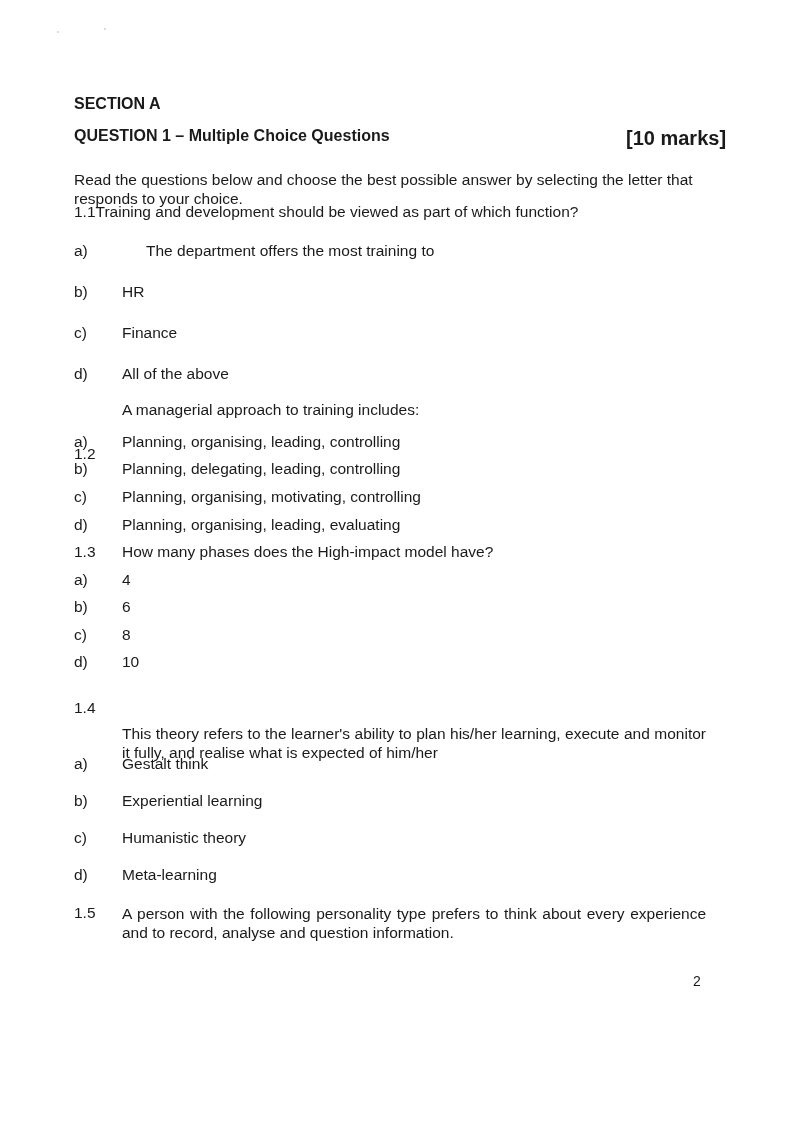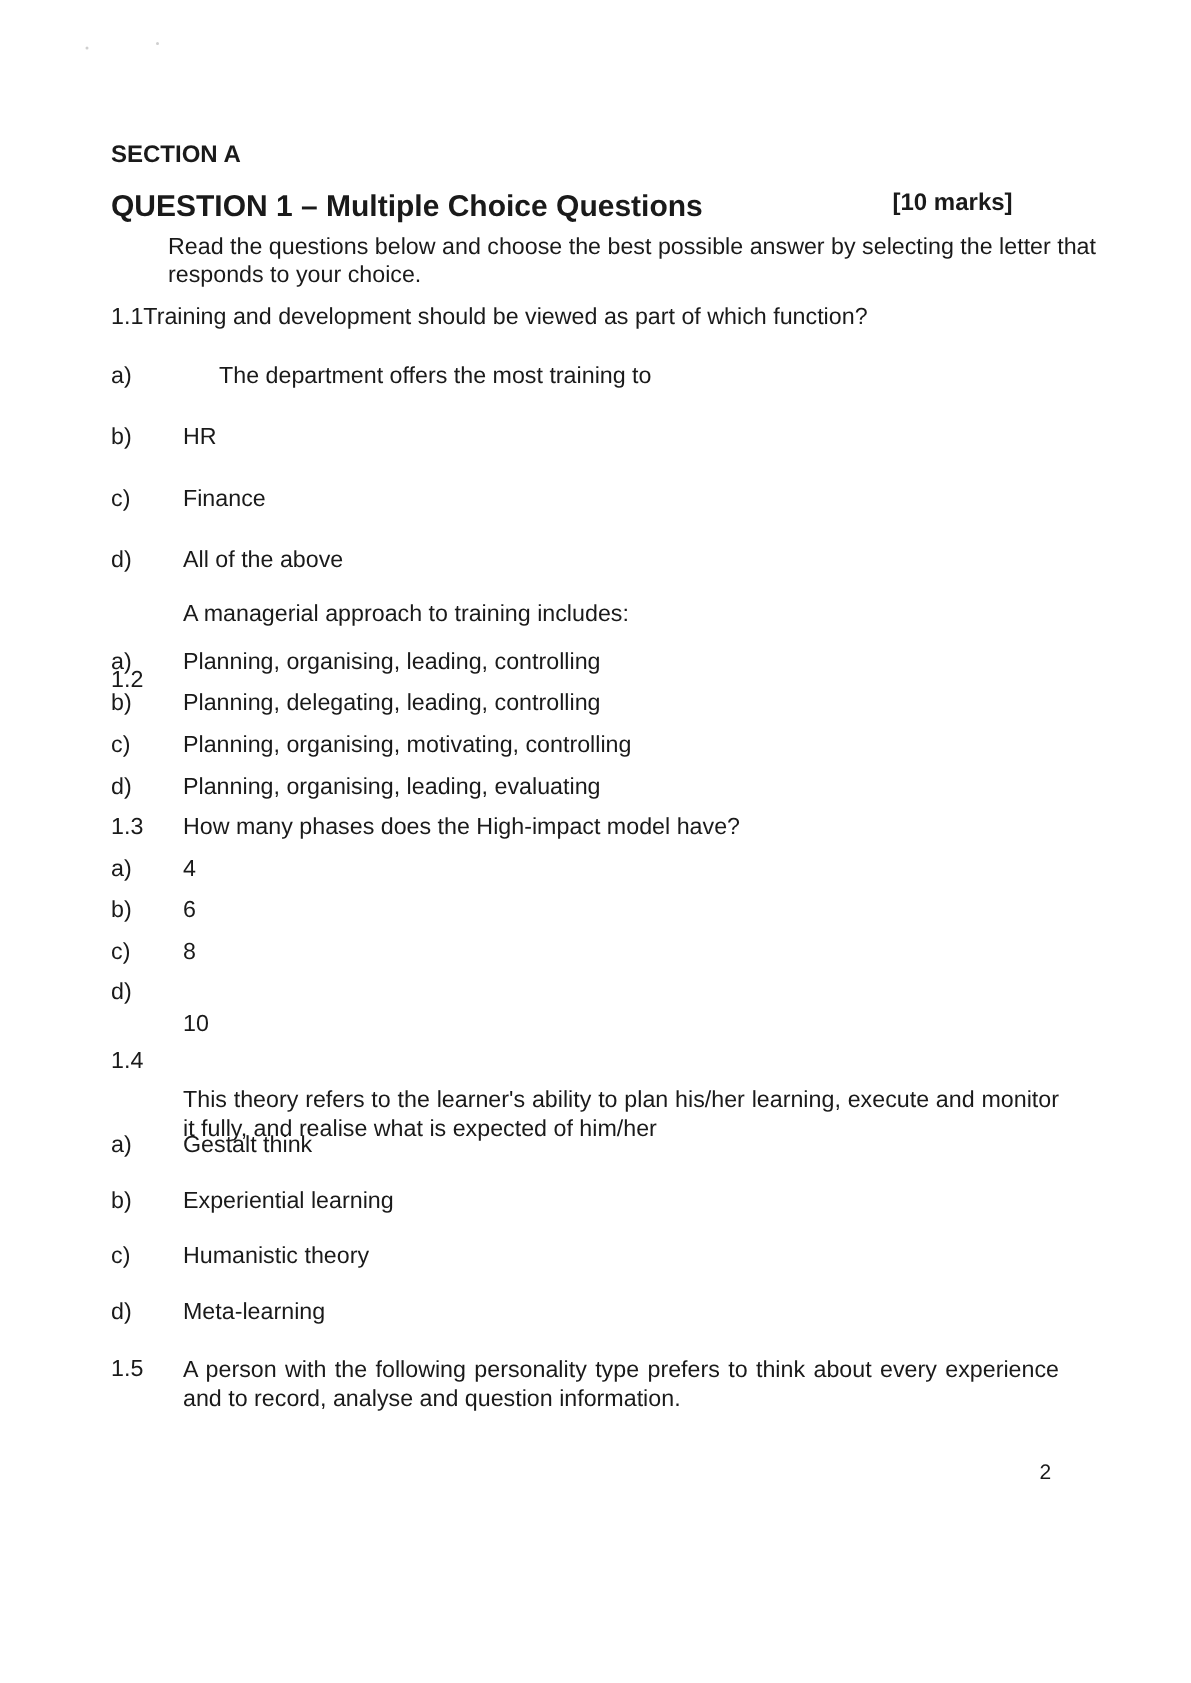--- a/index.html
+++ b/index.html
@@ -19,24 +19,24 @@
 </head>
 <body>
 
 <div>
 
   <span class="speck" style="left:57px; top:31px;"></span>
   <span class="speck" style="left:104px; top:28px;"></span>
 
   <div class="abs bold" style="left:74px; top:95px; font-size:16px;text-align:center;">SECTION A</div>
 
-  <div class="abs bold" style="left:74px; top:127px; font-size:20px;">QUESTION 1 – Multiple Choice Questions</div>
-  <div class="abs bold" style="left:595px; top:127px; font-size:16px;">[10 marks]</div>
+  <div class="abs bold" style="left:74px; top:127px; font-size:16px;">QUESTION 1 – Multiple Choice Questions</div>
+  <div class="abs bold" style="left:626px; top:127px; font-size:20px;">[10 marks]</div>
 
-  <div class="para" style="top:155px;margin-left:38px;">Read the questions below and choose the best possible answer by selecting the letter that responds to your choice.</div>
+  <div class="para" style="top:170px;">Read the questions below and choose the best possible answer by selecting the letter that responds to your choice.</div>
 
   <div>
     <div class="abs" style="left:74px; top:203px;">
       <span>1.1</span><span>Training and development should be viewed as part of which function?</span>
     </div>
     <div>
       <span class="label" style="top:242px;">a)</span>
       <span class="text abs" style="top:242px;margin-left:24px;">The department offers the most training to</span>
     </div>
     <div>
@@ -84,21 +84,21 @@
     <div>
       <span class="label" style="top:598px;">b)</span>
       <span class="text abs" style="top:598px;">6</span>
     </div>
     <div>
       <span class="label" style="top:626px;">c)</span>
       <span class="text abs" style="top:626px;">8</span>
     </div>
     <div>
       <span class="label" style="top:653px;">d)</span>
-      <span class="text abs" style="top:653px;margin-top:21px;">10</span>
+      <span class="text abs" style="top:653px;">10</span>
     </div>
   </div>
 
   <div>
     <span class="label" style="top:699px;">1.4</span>
     <div class="para-indent" style="top:724px;">This theory refers to the learner's ability to plan his/her learning, execute and monitor it fully, and realise what is expected of him/her</div>
     <div>
       <span class="label" style="top:755px;">a)</span>
       <span class="text abs" style="top:755px;">Gestalt think</span>
     </div>

